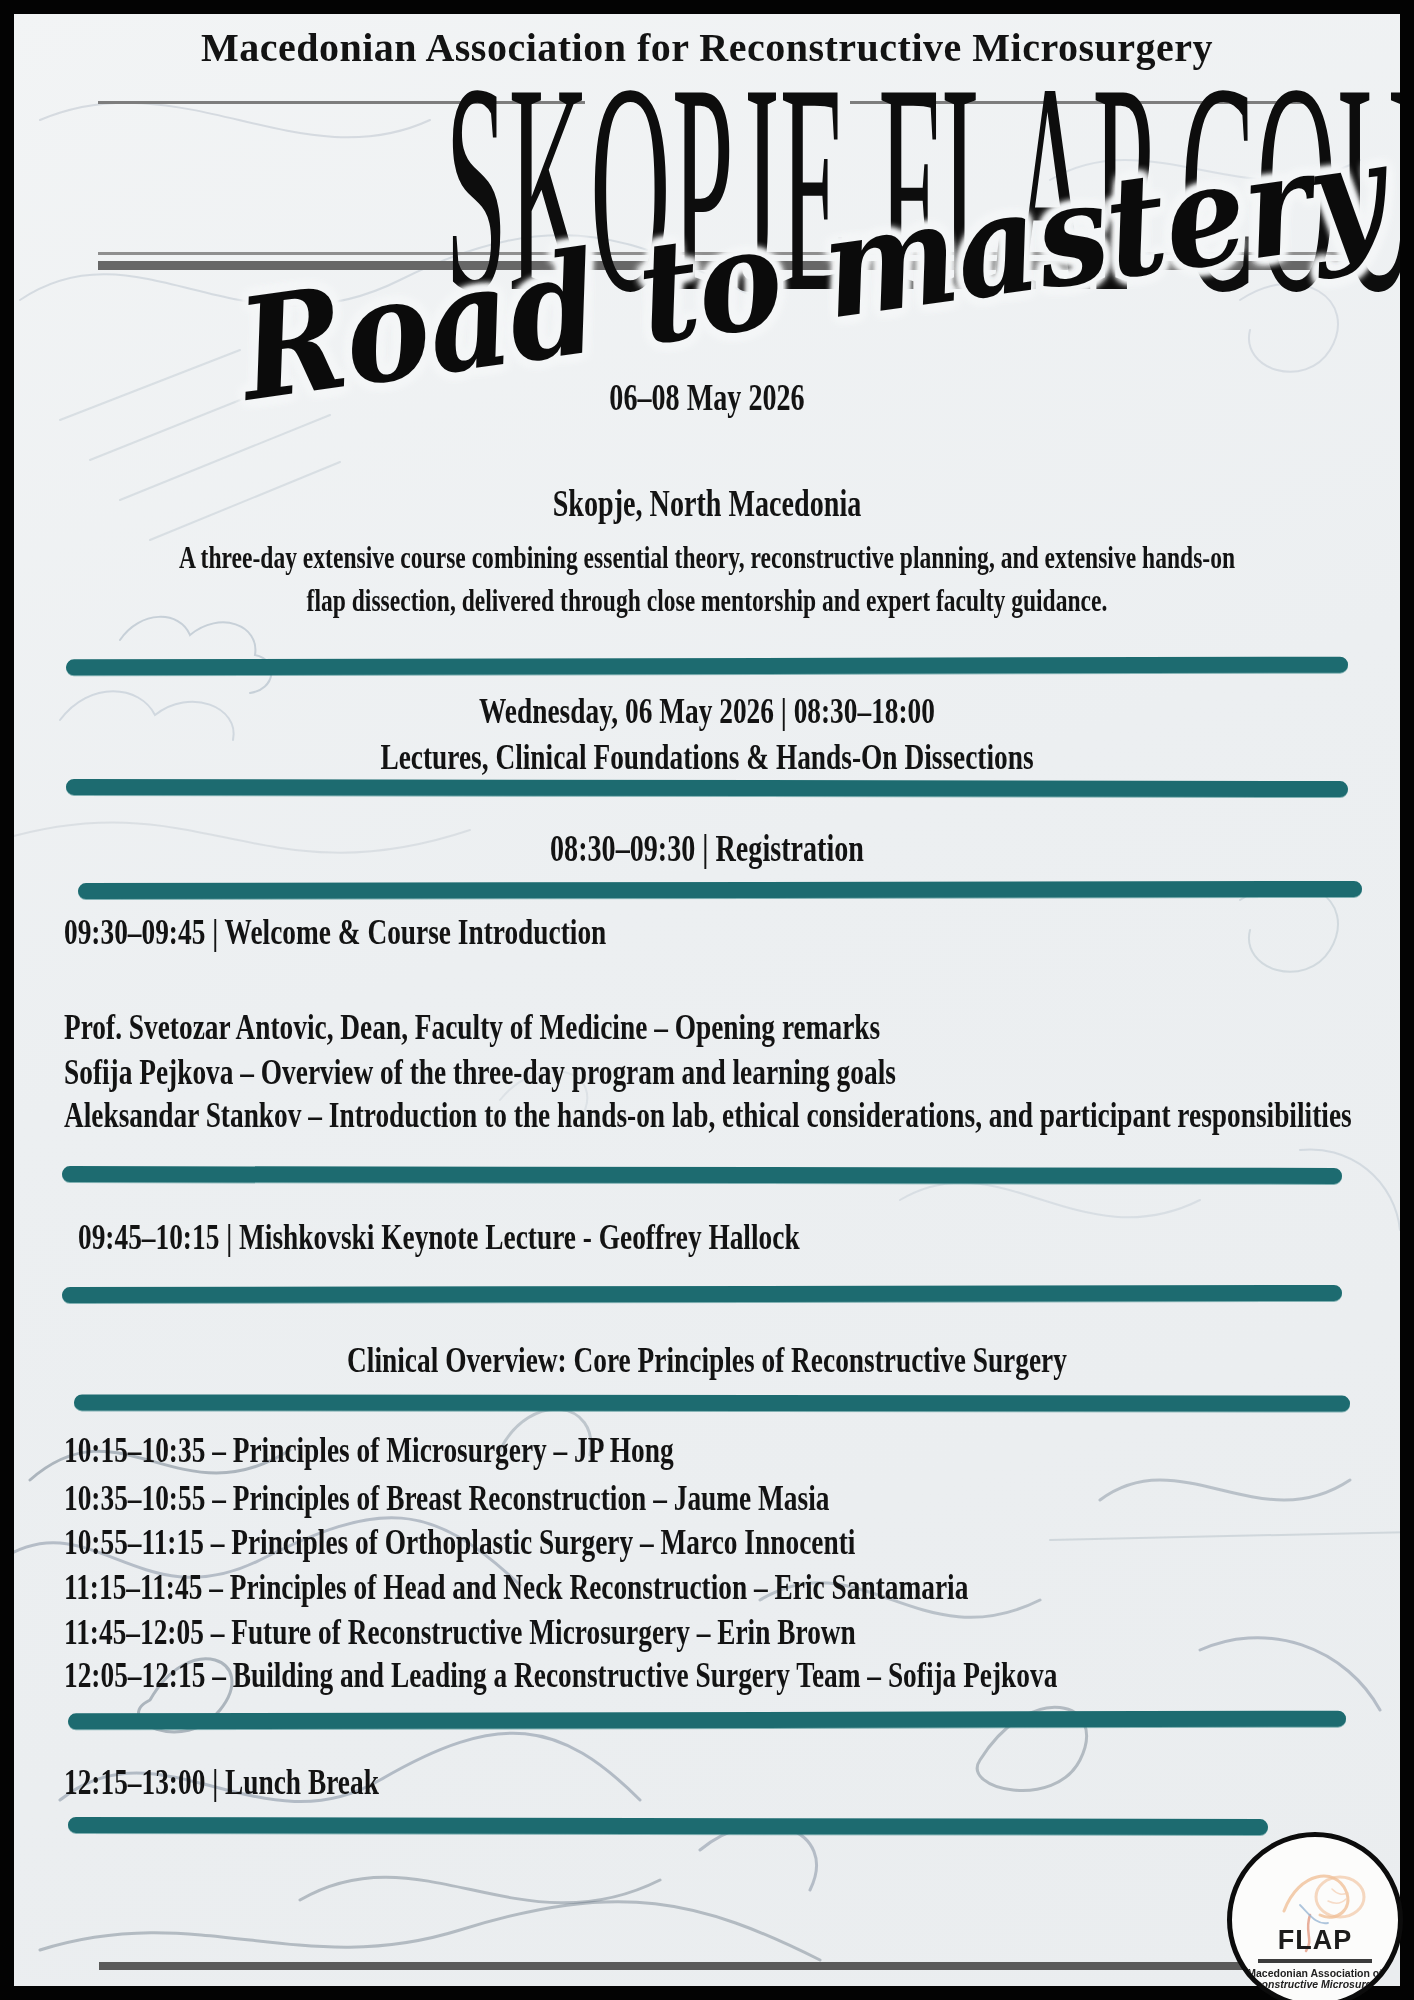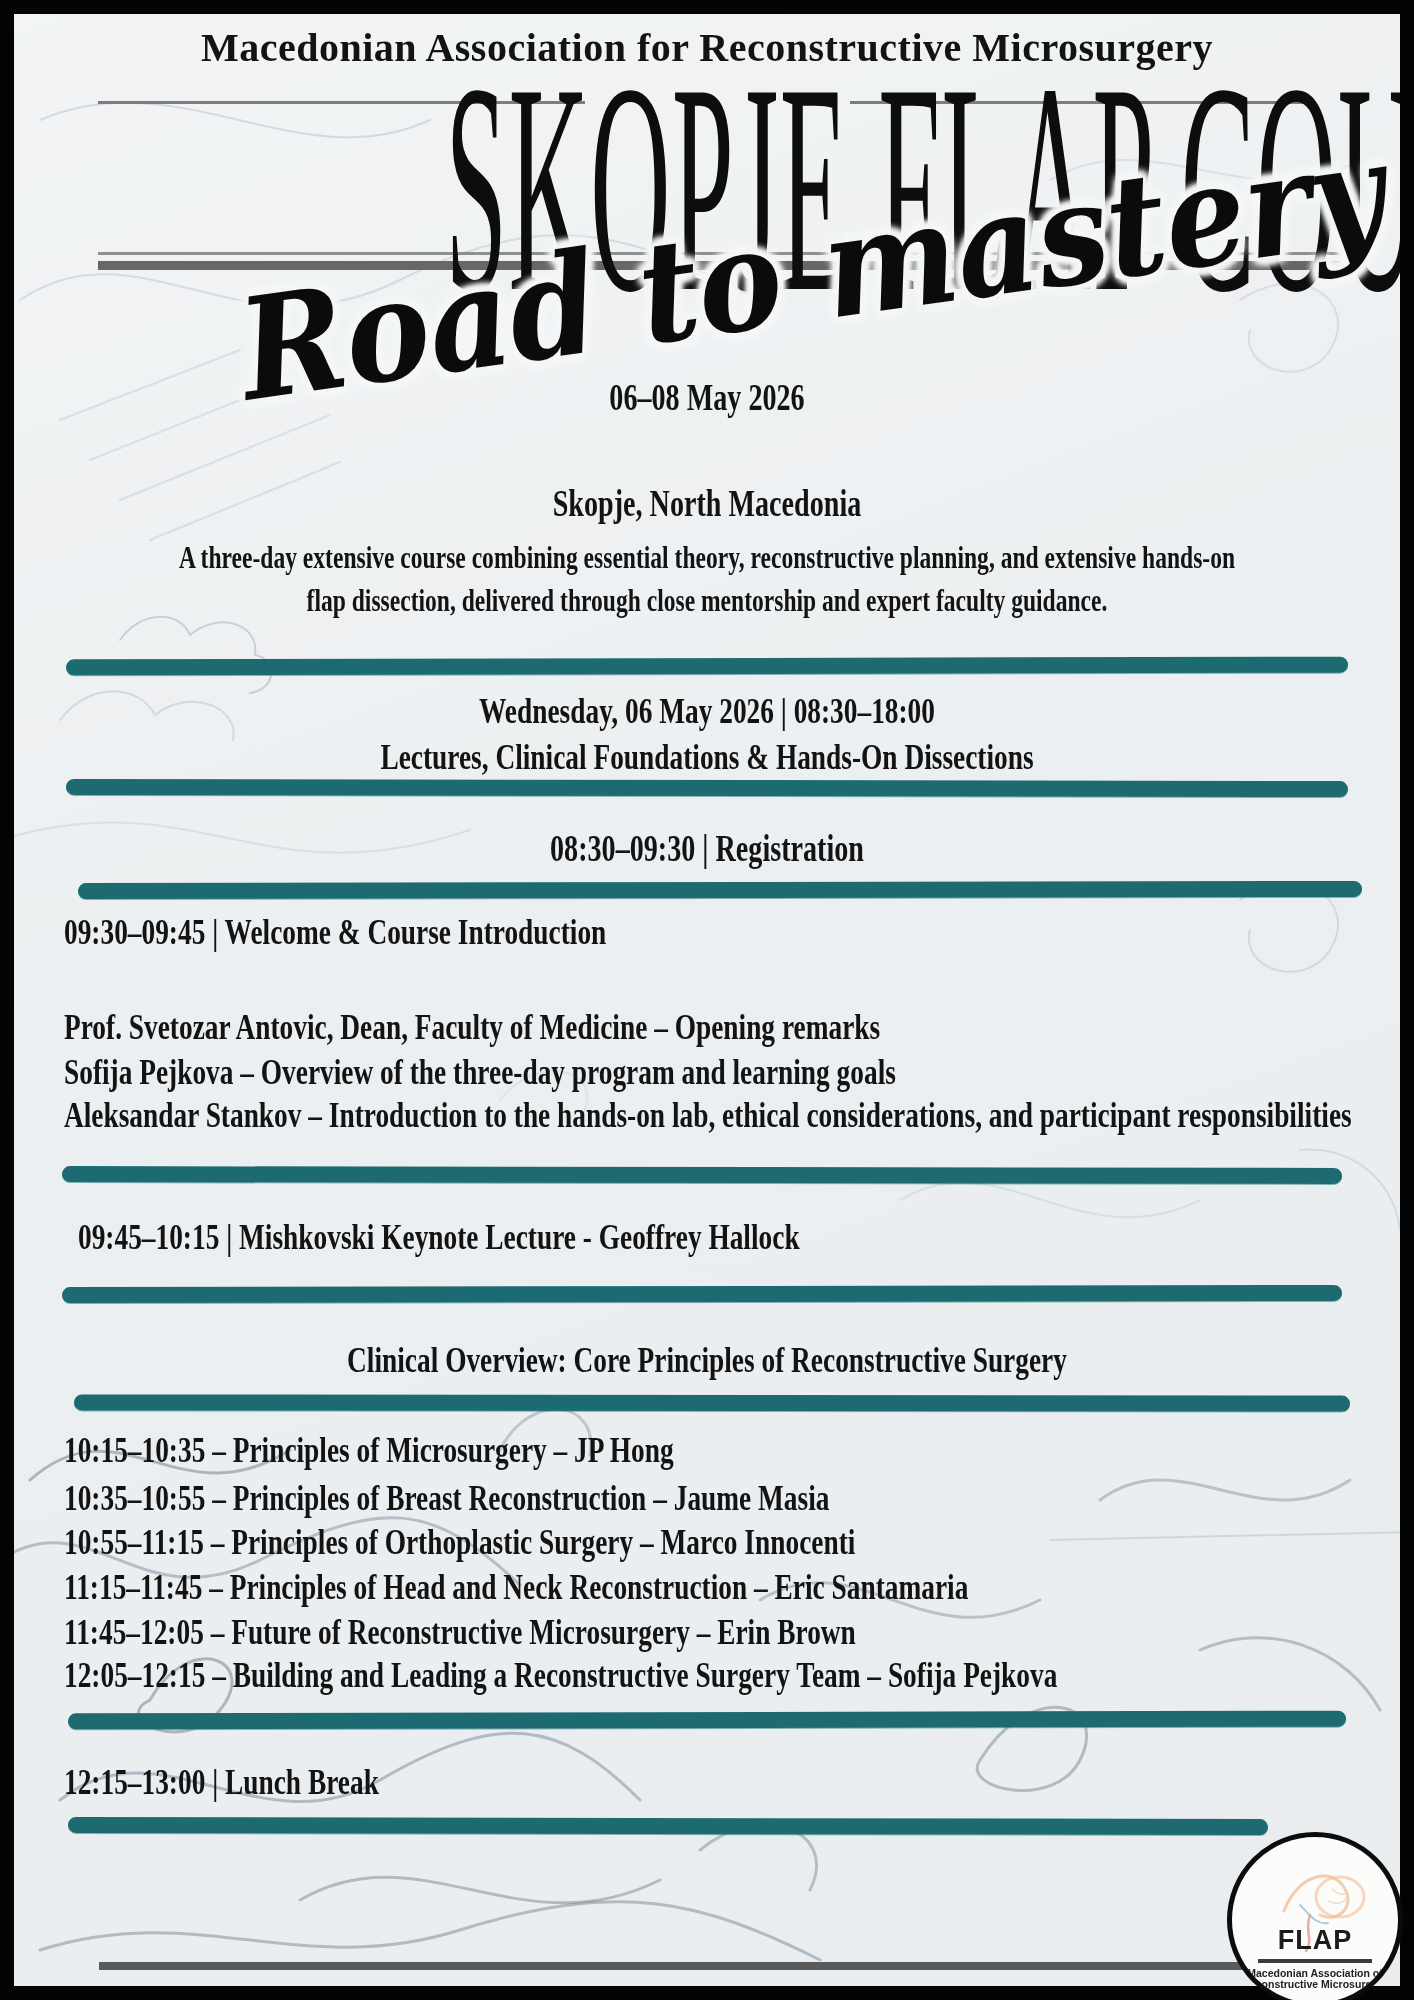--- a/index.html
+++ b/index.html
@@ -93,21 +93,21 @@
     font-family:"Liberation Sans","DejaVu Sans",sans-serif;
     font-weight:bold;font-size:27px;letter-spacing:1px;color:#1c1c1c;
   }
   .logo-div{position:absolute;top:122px;left:26px;width:114px;height:4px;background:#3c3c3c;}
   .logo-sub{
     position:absolute;left:0;right:0;text-align:center;
     font-family:"Liberation Sans","DejaVu Sans",sans-serif;
     font-weight:bold;font-size:10.5px;color:#222;
   }
   .logo-sub1{top:130px;}
-  .logo-sub2{top:141px;}
+  .logo-sub2{top:141px;font-style:italic;}
 </style>
 </head>
 <body>
 
 <div class="poster">
 
   <svg class="sketch" viewBox="0 0 1414 2000" width="1414" height="2000">
     <g fill="none" stroke-linecap="round">
       <path d="M40 120 C 180 60 300 180 430 120" stroke="#b9c2cc" stroke-width="2" opacity="0.5"></path>
       <path d="M20 300 C 140 220 240 360 400 280 S 640 240 760 300" stroke="#b4bfca" stroke-width="2" opacity="0.45"></path>

